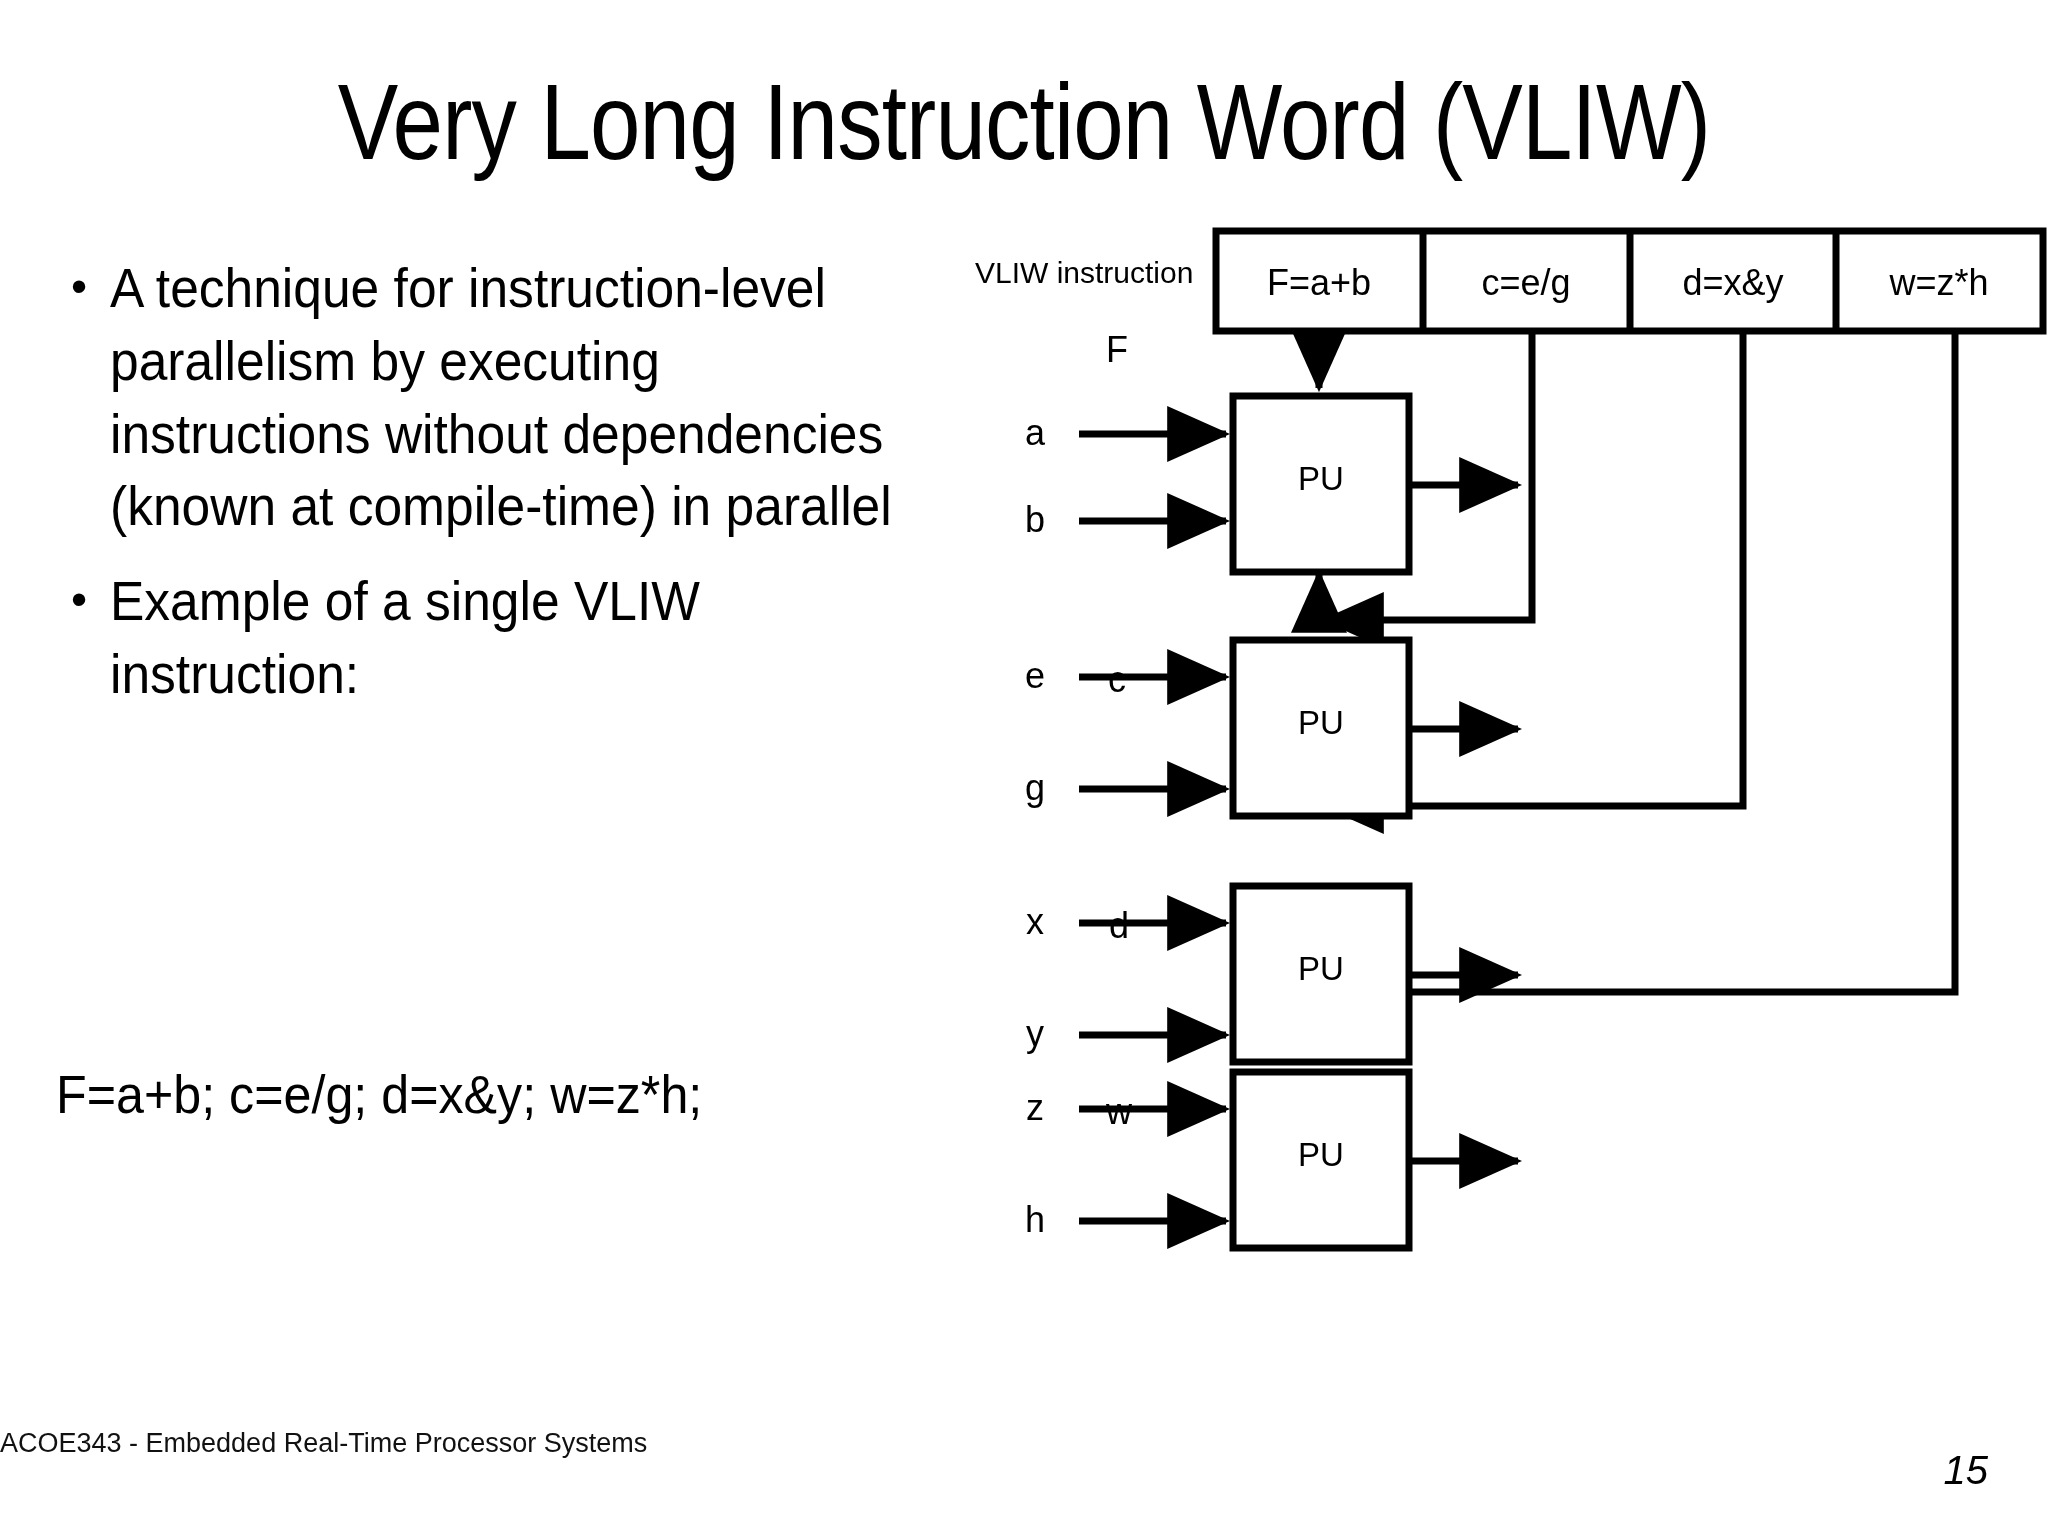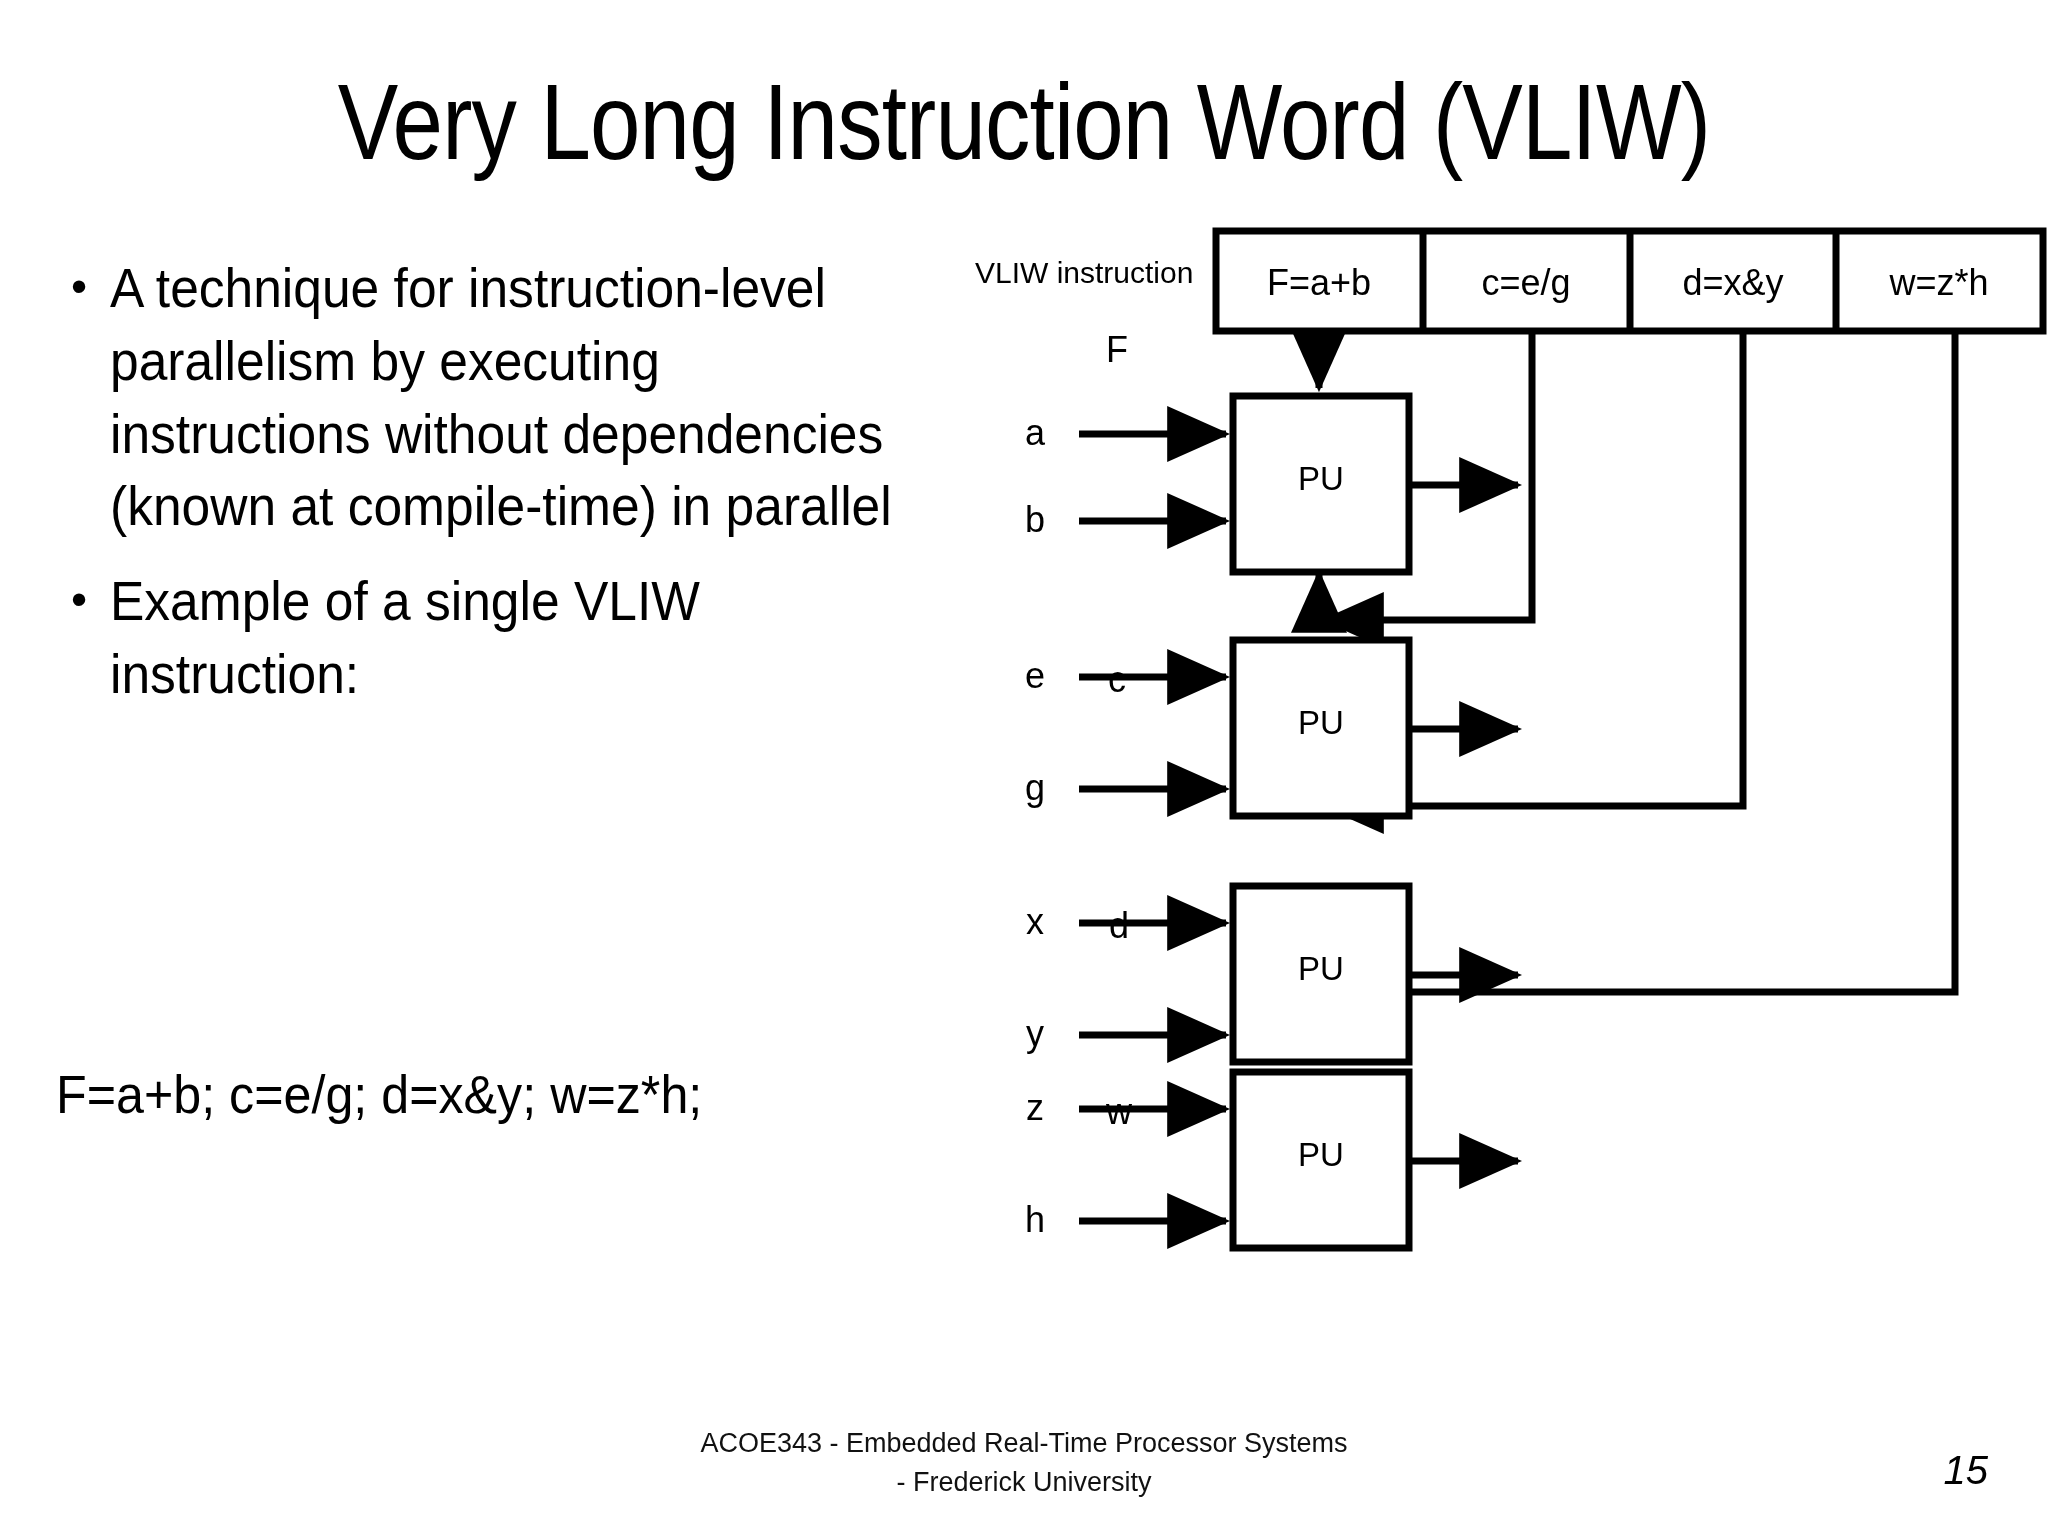--- a/index.html
+++ b/index.html
@@ -47,21 +47,21 @@
   }
   #diagram svg{display:block;}
 
   .vliw-label{
     position:absolute; font-size:30px; white-space:nowrap;
   }
 
   
   #footer{
     position:absolute; left:0; top:1424px; width:2048px;
-    text-align:center; font-size:27px; line-height:1.45; color:#111;
+    font-size:27px; line-height:1.45; color:#111;
   }
   #page-number{
     position:absolute; right:60px; top:1448px;
     font-size:40px; color:#000;font-style:italic;
   }
 </style>
 </head>
 <body>
 
 <div id="slide-title">Very Long Instruction Word (VLIW)</div>
@@ -162,16 +162,15 @@
       <line x1="1079" y1="1221" x2="1226" y2="1221" stroke="#000" stroke-width="7" marker-end="url(#ah)"></line>
       <text x="1119" y="1124" font-size="36" text-anchor="middle" font-family="Liberation Sans, sans-serif" fill="#000">w</text>
       <line x1="1409" y1="1161" x2="1518" y2="1161" stroke="#000" stroke-width="7" marker-end="url(#ah)"></line>
     </g>
 
   </svg>
 </div>
 
 <div id="footer">
   <div>ACOE343 - Embedded Real-Time Processor Systems</div>
-  <div>- Frederick University</div>
 </div>
 
 <div id="page-number">15</div>
 
 </body></html>

